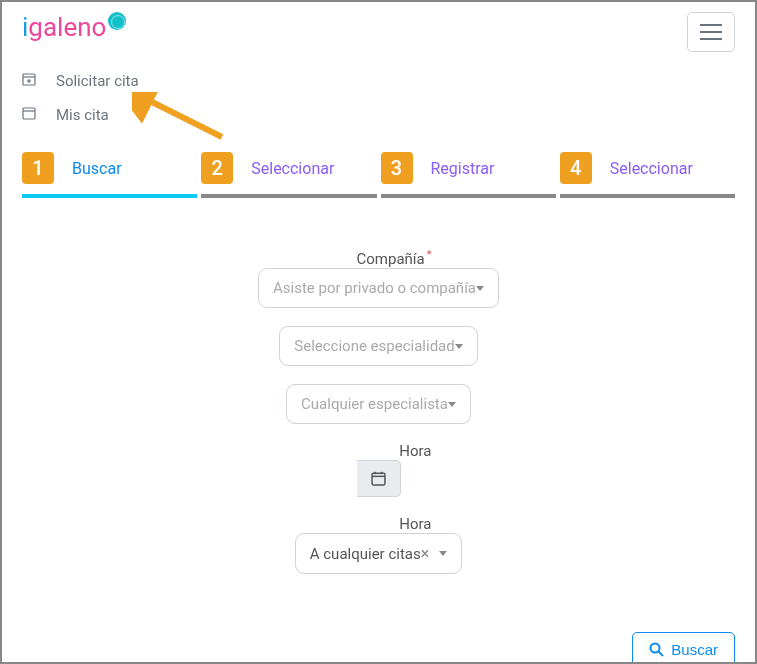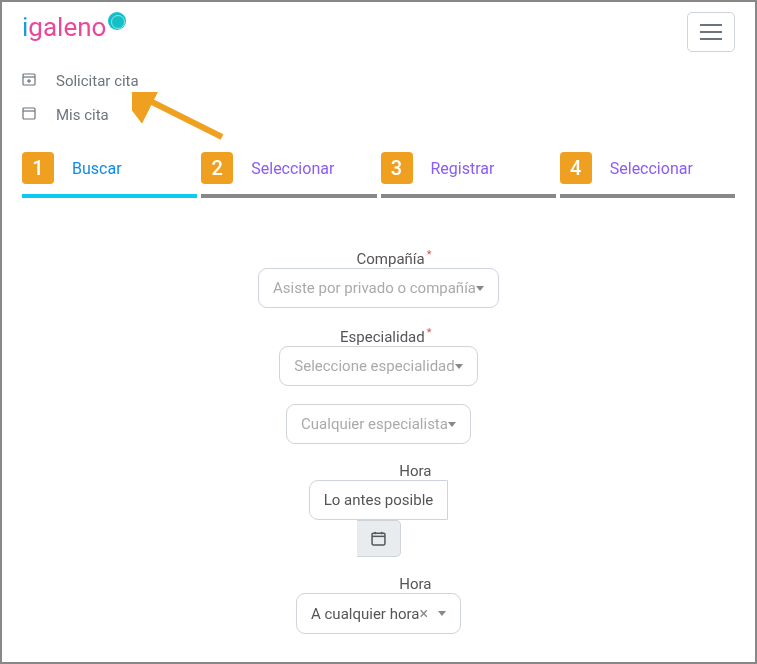--- a/index.html
+++ b/index.html
@@ -308,59 +308,53 @@
     <div class="form-label">
       <span>Compañía</span><span class="required">*</span>
     </div>
     <div class="form-control placeholder">
       <span>Asiste por privado o compañía</span>
       <span class="chevron"></span>
     </div>
   </div>
 
   <div class="form-row">
-    <div class="form-label">
-      <span>Especialidad</span><span class="required">*</span>
-    </div>
     <div class="form-control placeholder">
       <span>Seleccione especialidad</span>
       <span class="chevron"></span>
     </div>
   </div>
 
   <div class="form-row">
     <div class="form-control placeholder">
       <span>Cualquier especialista</span>
       <span class="chevron"></span>
     </div>
   </div>
 
   <div class="form-row date-row">
     <div class="form-label">
       <span>Hora</span>
-    </div>
-    <div class="form-control">
-      <span>Lo antes posible</span>
     </div>
     <div class="date-btn">
       <svg width="15" height="15" viewBox="0 0 14 14">
           <rect x="1" y="2" width="12" height="11" rx="1" fill="none" stroke="#555" stroke-width="1.4"></rect>
           <line x1="1" y1="5" x2="13" y2="5" stroke="#555" stroke-width="1.4"></line>
           <line x1="4" y1="0.8" x2="4" y2="3" stroke="#555" stroke-width="1.4"></line>
           <line x1="10" y1="0.8" x2="10" y2="3" stroke="#555" stroke-width="1.4"></line>
         </svg>
     </div>
   </div>
 
   <div class="form-row">
     <div class="form-label">
       <span>Hora</span>
     </div>
     <div class="form-control">
-      <span>A cualquier hora</span>
+      <span>A cualquier citas</span>
       <span class="time-controls">
         <span class="clear-x">×</span>
         <span class="chevron"></span>
       </span>
     </div>
   </div>
 
 </div>
 
 <div class="footer">

